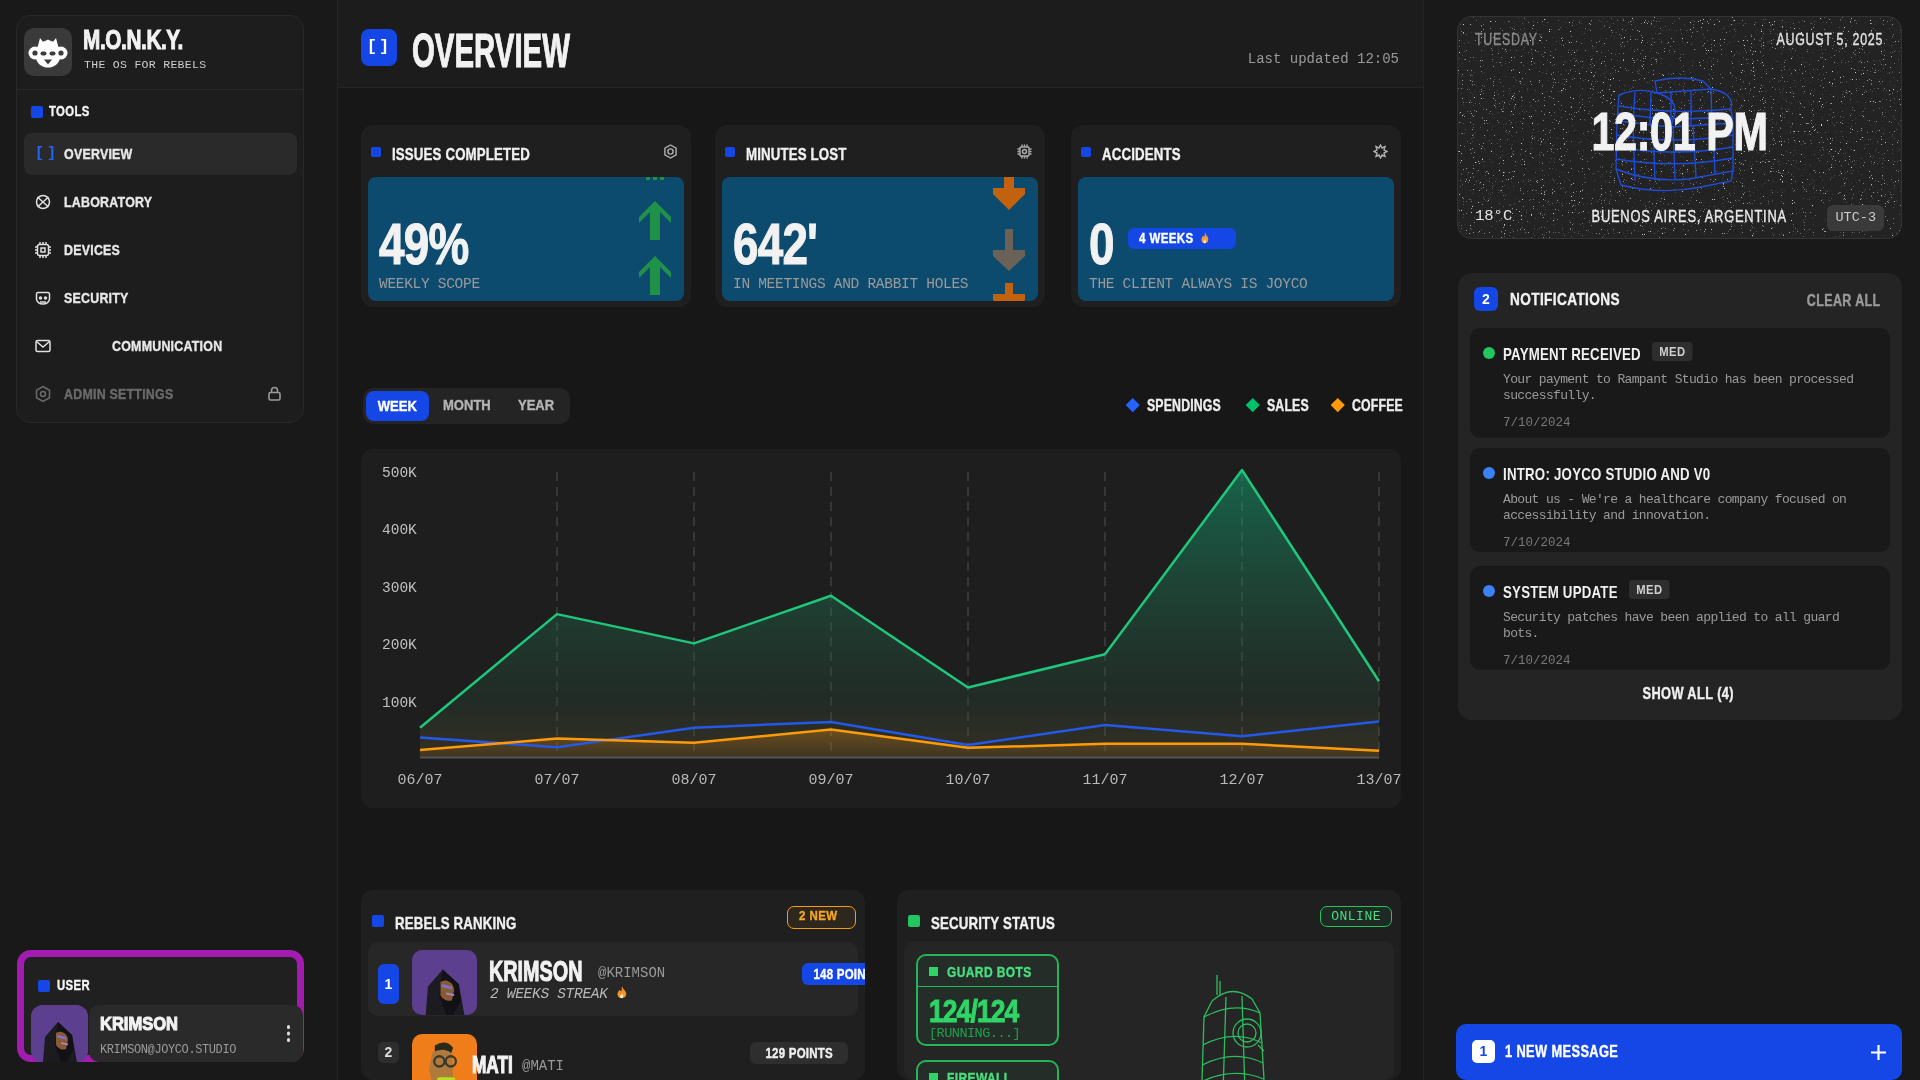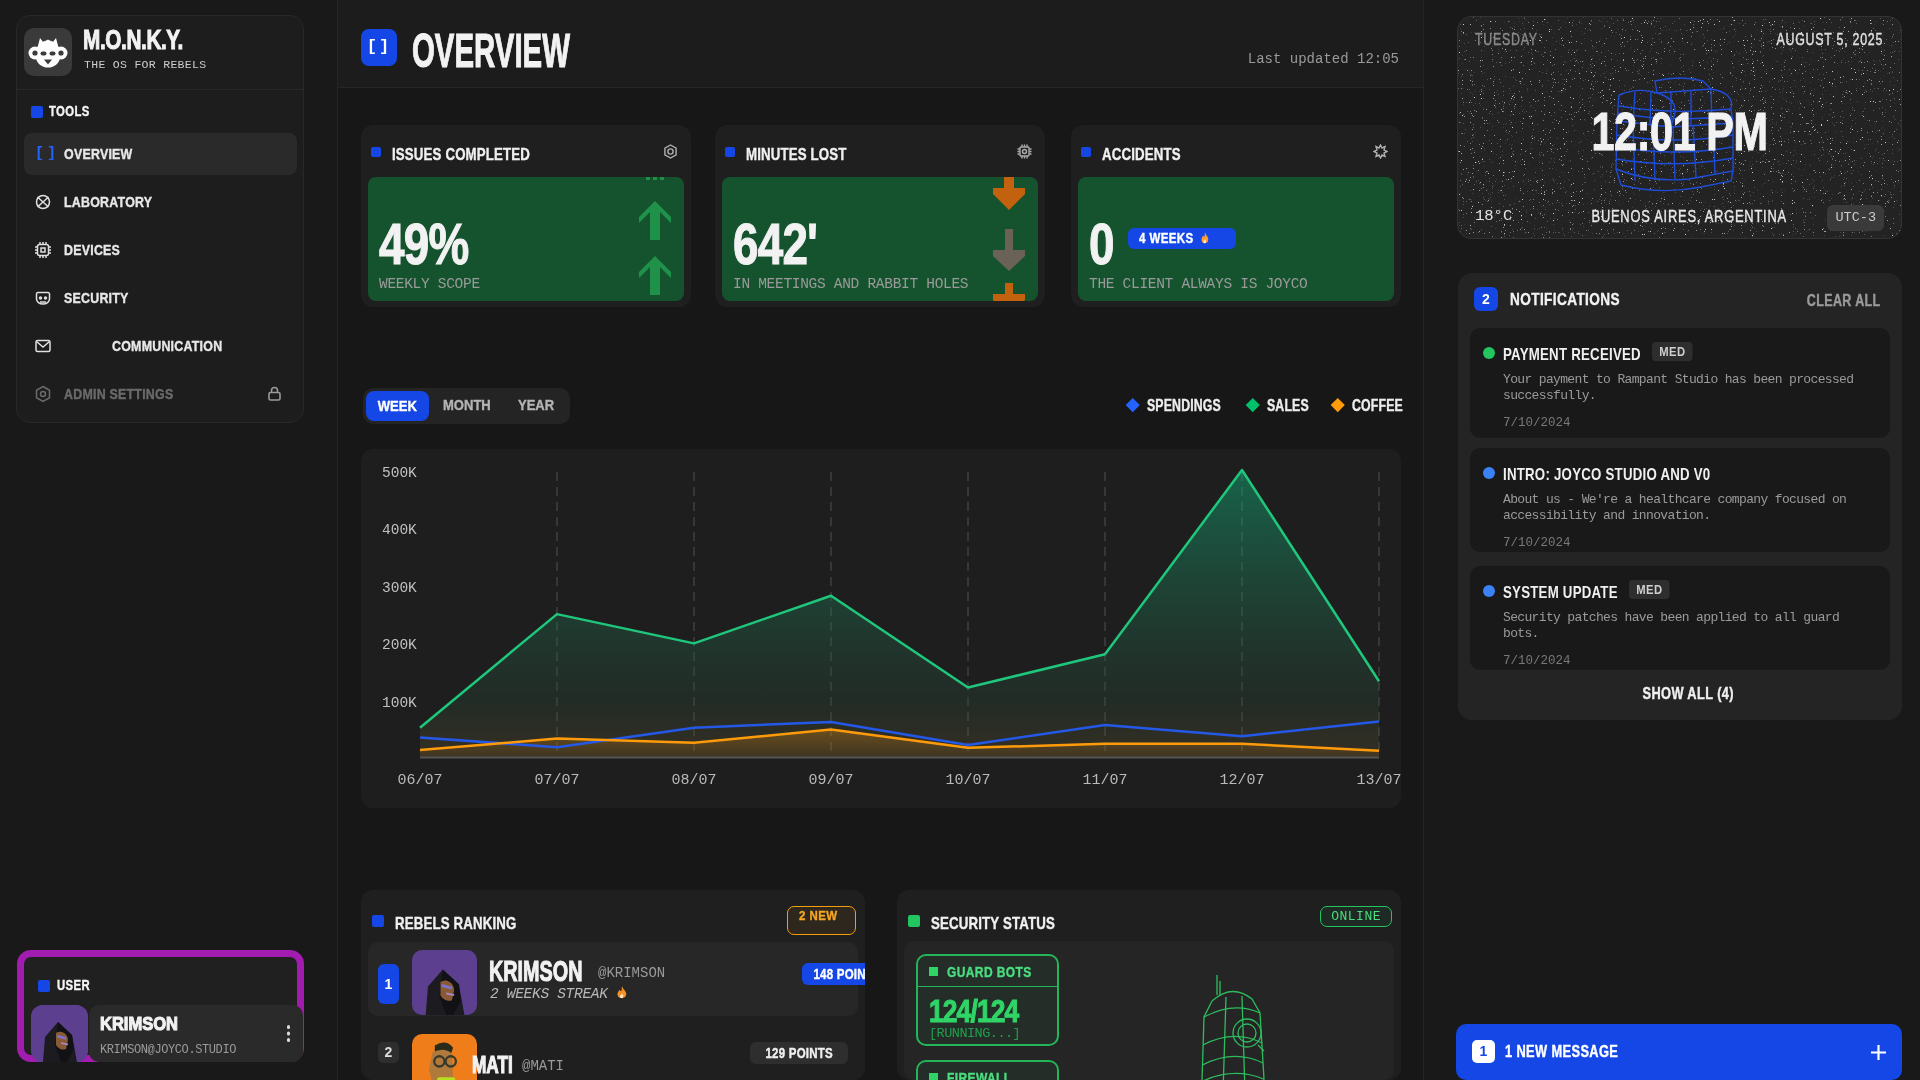--- a/index.html
+++ b/index.html
@@ -9,21 +9,21 @@
 .c { font-family:"Liberation Sans", sans-serif; font-weight:bold; display:inline-block; white-space:nowrap; transform-origin:left center; -webkit-text-stroke:0.4px; }
 .disp { font-family:"Liberation Sans", sans-serif; font-weight:bold; color:#f2f2f2; white-space:nowrap; -webkit-text-stroke:1.1px; }
 .sq { position:absolute; width:10px; height:10px; background:#1447e6; border-radius:2px; }
 #sidepanel { left:16px; top:15px; width:288px; height:408px; background:#1d1d1d; border:1px solid #282828; border-radius:14px; }
 .navitem { position:absolute; left:7px; width:273px; height:42px; border-radius:8px; color:#e8e8e8; line-height:42px; padding-left:40px; }
 .navitem svg, .navitem .nicon { position:absolute; left:10px; top:12px; }
 .nvt { font-size:15.5px; transform:scaleX(0.80); letter-spacing:0.3px; }
 #main { left:337px; top:0; width:1087px; height:1080px; background:#171717; border-left:1px solid #242424; border-right:1px solid #242424; }
 #mainhdr { position:absolute; left:0; top:0; width:100%; height:88px; background:#1c1c1c; border-bottom:1px solid #262626; }
 .statcard { position:absolute; top:125px; width:330px; height:182px; background:#1f1f1f; border-radius:12px; }
-.statin { position:absolute; left:7px; right:7px; top:52px; bottom:6px; background:#14532d; border-radius:8px; overflow:hidden; }
+.statin { position:absolute; left:7px; right:7px; top:52px; bottom:6px; background:#0c4a6e; border-radius:8px; overflow:hidden; }
 .cardtt { position:absolute; top:20px; font-size:17px; color:#f0f0f0; transform:scaleX(0.78); letter-spacing:0.2px; }
 .bignum { position:absolute; left:11px; top:33px; font-size:58px; letter-spacing:-1px; transform:scaleX(0.79); transform-origin:left top; }
 .sublbl { position:absolute; left:11px; top:99px; font-size:14.5px; color:#9a9a9a; white-space:nowrap; letter-spacing:-0.3px; }
 #clockcard { left:1457px; top:16px; width:445px; height:223px; background:#232323; border:1px solid #333333; border-radius:14px; overflow:hidden; }
 #notifpanel { left:1458px; top:273px; width:444px; height:447px; background:#242424; border-radius:14px; }
 .ncard { position:absolute; left:12px; width:420px; background:#191919; border-radius:10px; }
 .ntitle { position:absolute; left:33px; top:17px; font-size:17px; color:#f0f0f0; }
 .ntin { display:inline-block; font-family:"Liberation Sans",sans-serif; font-weight:bold; transform:scaleX(0.78); transform-origin:left center; white-space:nowrap; letter-spacing:0.3px; }
 .nbody { position:absolute; left:33px; top:44px; font-size:13px; color:#9a9a9a; line-height:15.5px; letter-spacing:-0.65px; }
 .ndate { position:absolute; left:33px; top:88px; font-size:12.5px; color:#787878; }
@@ -233,21 +233,21 @@
         <text x="744" y="335">11/07</text>
         <text x="881" y="335">12/07</text>
         <text x="1018" y="335">13/07</text>
       </g>
     </svg>
   </div>
 
   <div style="position:absolute; left:23px; top:890px; width:504px; height:190px; background:#1f1f1f; border-radius:12px; overflow:hidden;">
     <div class="sq" style="left:11px; top:25px; width:12px; height:12px;"></div>
     <span class="cardtt c" style="left:34px; top:24px;">REBELS RANKING</span>
-    <div style="position:absolute; right:9px; top:16px; height:29px; border:1.5px solid #f59e0b; border-radius:7px; padding:0 11px; background:rgba(245,158,11,0.07);"><span class="c" style="color:#f5a623; font-size:13.5px; line-height:18px; transform:scaleX(0.85); letter-spacing:0.5px;">2 NEW</span></div>
+    <div style="position:absolute; right:9px; top:16px; height:23px; border:1.5px solid #f59e0b; border-radius:7px; padding:0 11px; background:rgba(245,158,11,0.07);"><span class="c" style="color:#f5a623; font-size:13.5px; line-height:18px; transform:scaleX(0.85); letter-spacing:0.5px;">2 NEW</span></div>
     <div style="position:absolute; left:7px; top:52px; width:490px; height:74px; background:#272727; border-radius:10px;"></div>
     <div style="position:absolute; left:17px; top:74px; width:21px; height:40px; background:#1447e6; border-radius:6px; color:#fff; font-size:14px; font-weight:bold; font-family:'Liberation Sans',sans-serif; text-align:center; line-height:40px;">1</div>
     <div style="position:absolute; left:51px; top:60px; width:65px; height:65px; border-radius:10px; overflow:hidden;">
       <svg width="65" height="65" viewBox="0 0 57 57">
           <rect width="57" height="57" fill="#5d3f8f"></rect>
           <path d="M12 57 L14 32 L27 17 L41 30 L46 57 Z" fill="#1b1b20"></path>
           <path d="M27 17 L41 30 L43 44 L36 57 L30 57 L24 40 Z" fill="#121216"></path>
           <path d="M25 28 a8 9 0 0 1 12 7 l-2 9 a8 8 0 0 1 -10 -4 z" fill="#8a5a34"></path>
           <path d="M26 31 l9 2.5" stroke="#7a73c9" stroke-width="2.5"></path>
           <path d="M30 38 l7 1.5" stroke="#a98ad6" stroke-width="1.5"></path>

